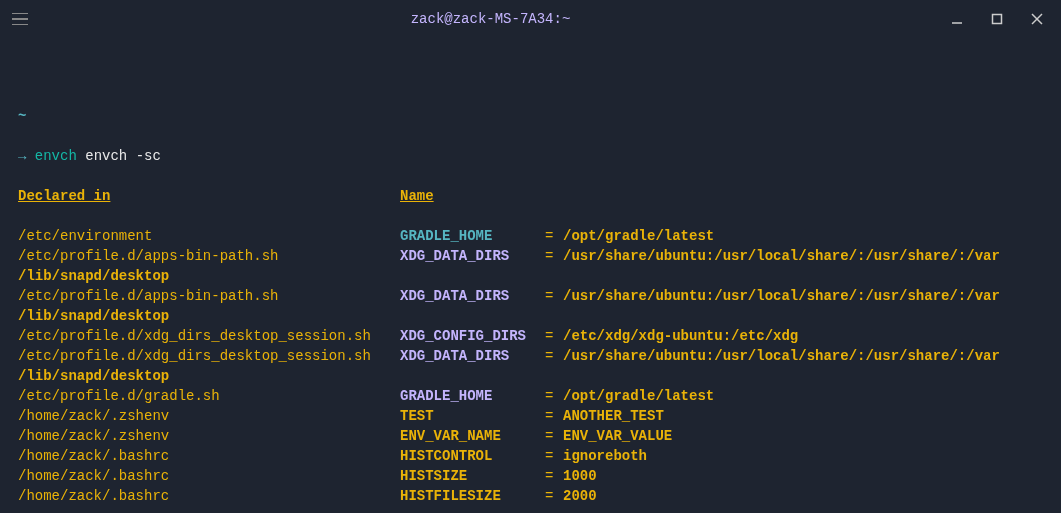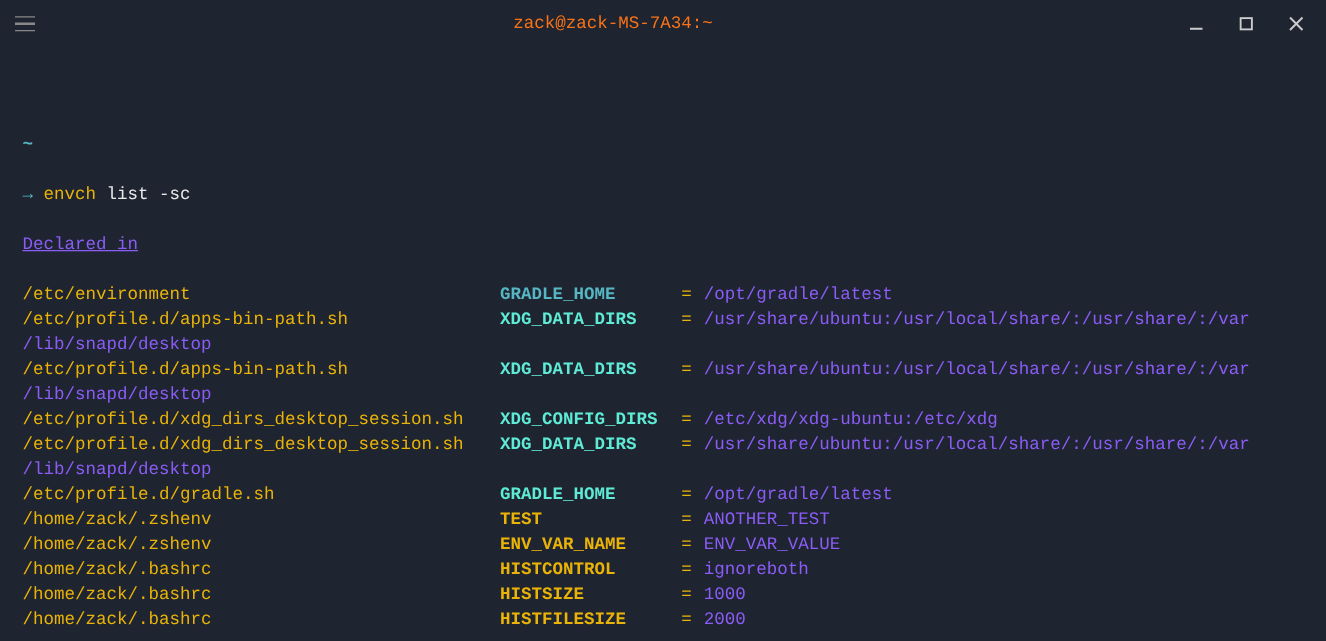--- a/index.html
+++ b/index.html
@@ -40,21 +40,21 @@
     }
     .hamburger span {
       display: block;
       height: 1.5px;
       width: 16px;
       background: #888;
     }
     .titlebar-center {
       flex: 1;
       text-align: center;
-      color: #f97316;
+      color: #c4b5fd;
       font-size: 14px;
     }
     .titlebar-right {
       display: flex;
       align-items: center;
       gap: 24px;
       margin-right: 8px;
     }
     .window-btn {
       width: 16px;
@@ -72,25 +72,25 @@
       padding: 8px 18px;
       line-height: 20px;
       white-space: pre;
     }
     .line {
       display: block;
       min-height: 20px;
     }
     .prompt-arrow { color: #98c379; }
     .white { color: #e8e8e8; }
-    .bold-white { color: #8b5cf6; font-weight: normal; }
+    .bold-white { color: #eab308; font-weight: bold; }
     .dim { color: #eab308; }
-    .green { color: #eab308; font-family: Liberation Mono, monospace; }
+    .green { color: #14b8a6; font-family: Liberation Mono, monospace; }
     .cyan { color: #56b6c2; }
-    .yellow { color: #5eead4; }
+    .yellow { color: #c4b5fd; }
     .red-pink { color: #eab308; }
     .underline { text-decoration: underline; }
     .row {
       display: flex;
     }
     .col-declared { width: 382px; flex-shrink: 0; }
     .col-name { width: 145px; flex-shrink: 0; }
     .col-eq { width: 18px; flex-shrink: 0; }
     .col-value { flex: 1; overflow: hidden; }
   </style>
@@ -122,22 +122,23 @@
           <line x1="1" y1="1" x2="11" y2="11" stroke="#ccc" stroke-width="1.5"></line>
           <line x1="11" y1="1" x2="1" y2="11" stroke="#ccc" stroke-width="1.5"></line>
         </svg>
     </div>
   </div>
 </div>
 
 <div class="terminal">
 <span class="line"></span>
 <span class="line"><span class="cyan bold-white" style="color:#56b6c2;font-weight:bold">~</span></span>
-<span class="line"><span class="prompt-arrow" style="color:#56b6c2">→</span> <span class="green">envch</span> <span class="white">list -sc</span></span>
+<span class="line"><span class="prompt-arrow" style="color:#56b6c2">→</span> <span class="green">envch</span> <span class="white">envch -sc</span></span>
 <div class="row">
   <span class="col-declared"><span class="bold-white underline">Declared in</span></span>
+  <span class="col-name"><span class="bold-white underline">Name</span></span>
   <span class="col-eq"></span>
 </div>
 <div id="rows-container"><div class="row"><span class="col-declared dim">/etc/environment</span><span class="col-name cyan" style="font-weight: bold;">GRADLE_HOME</span><span class="col-eq dim">=</span><span class="col-value bold-white">/opt/gradle/latest</span></div><div class="row"><span class="col-declared dim">/etc/profile.d/apps-bin-path.sh</span><span class="col-name yellow" style="font-weight: bold;">XDG_DATA_DIRS</span><span class="col-eq dim">=</span><span class="col-value bold-white">/usr/share/ubuntu:/usr/local/share/:/usr/share/:/var</span></div><span class="line bold-white">/lib/snapd/desktop</span><div class="row"><span class="col-declared dim">/etc/profile.d/apps-bin-path.sh</span><span class="col-name yellow" style="font-weight: bold;">XDG_DATA_DIRS</span><span class="col-eq dim">=</span><span class="col-value bold-white">/usr/share/ubuntu:/usr/local/share/:/usr/share/:/var</span></div><span class="line bold-white">/lib/snapd/desktop</span><div class="row"><span class="col-declared dim">/etc/profile.d/xdg_dirs_desktop_session.sh</span><span class="col-name yellow" style="font-weight: bold;">XDG_CONFIG_DIRS</span><span class="col-eq dim">=</span><span class="col-value bold-white">/etc/xdg/xdg-ubuntu:/etc/xdg</span></div><div class="row"><span class="col-declared dim">/etc/profile.d/xdg_dirs_desktop_session.sh</span><span class="col-name yellow" style="font-weight: bold;">XDG_DATA_DIRS</span><span class="col-eq dim">=</span><span class="col-value bold-white">/usr/share/ubuntu:/usr/local/share/:/usr/share/:/var</span></div><span class="line bold-white">/lib/snapd/desktop</span><div class="row"><span class="col-declared dim">/etc/profile.d/gradle.sh</span><span class="col-name yellow" style="font-weight: bold;">GRADLE_HOME</span><span class="col-eq dim">=</span><span class="col-value bold-white">/opt/gradle/latest</span></div><div class="row"><span class="col-declared dim">/home/zack/.zshenv</span><span class="col-name red-pink" style="font-weight: bold;">TEST</span><span class="col-eq dim">=</span><span class="col-value bold-white">ANOTHER_TEST</span></div><div class="row"><span class="col-declared dim">/home/zack/.zshenv</span><span class="col-name red-pink" style="font-weight: bold;">ENV_VAR_NAME</span><span class="col-eq dim">=</span><span class="col-value bold-white">ENV_VAR_VALUE</span></div><div class="row"><span class="col-declared dim">/home/zack/.bashrc</span><span class="col-name red-pink" style="font-weight: bold;">HISTCONTROL</span><span class="col-eq dim">=</span><span class="col-value bold-white">ignoreboth</span></div><div class="row"><span class="col-declared dim">/home/zack/.bashrc</span><span class="col-name red-pink" style="font-weight: bold;">HISTSIZE</span><span class="col-eq dim">=</span><span class="col-value bold-white">1000</span></div><div class="row"><span class="col-declared dim">/home/zack/.bashrc</span><span class="col-name red-pink" style="font-weight: bold;">HISTFILESIZE</span><span class="col-eq dim">=</span><span class="col-value bold-white">2000</span></div></div>
 
 
 
 </div>
 
 </body></html>

